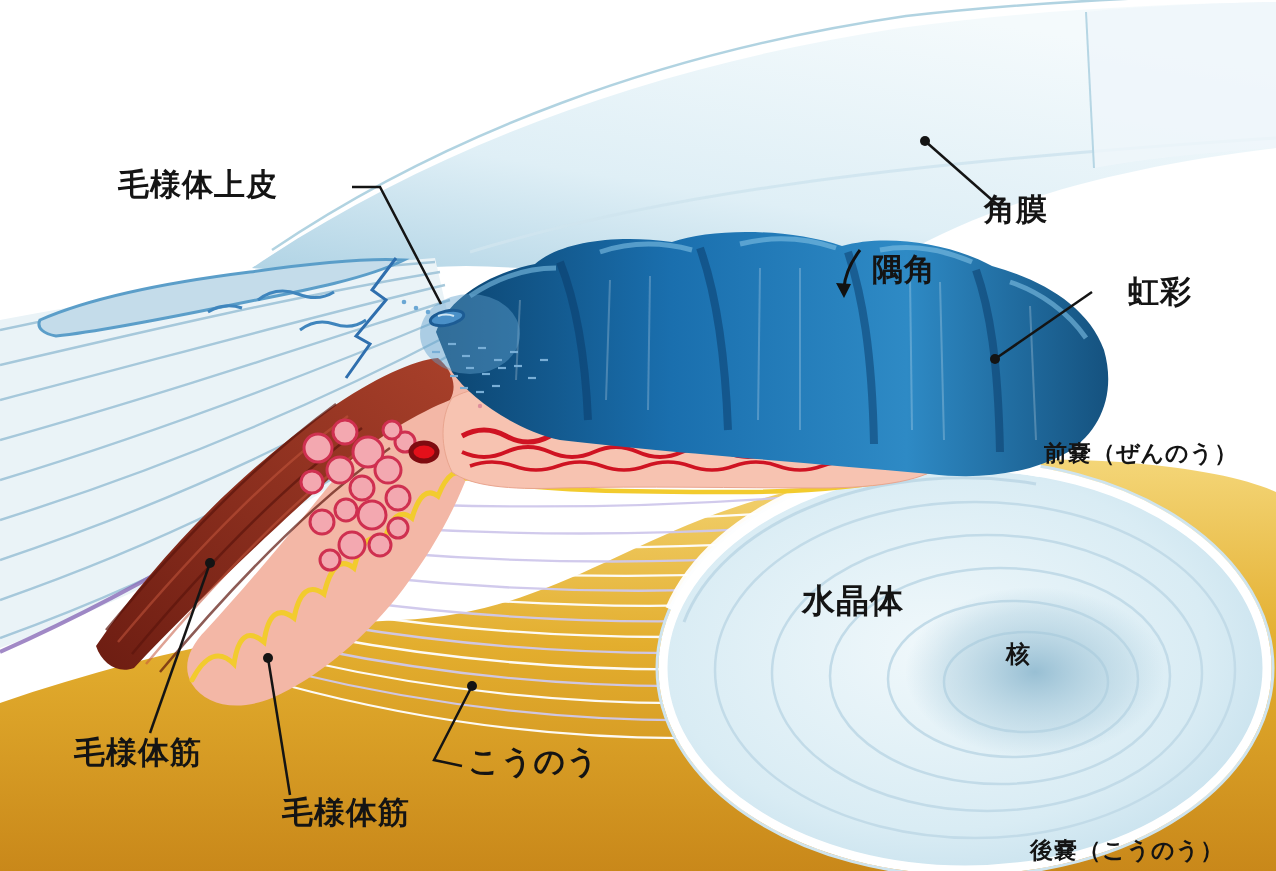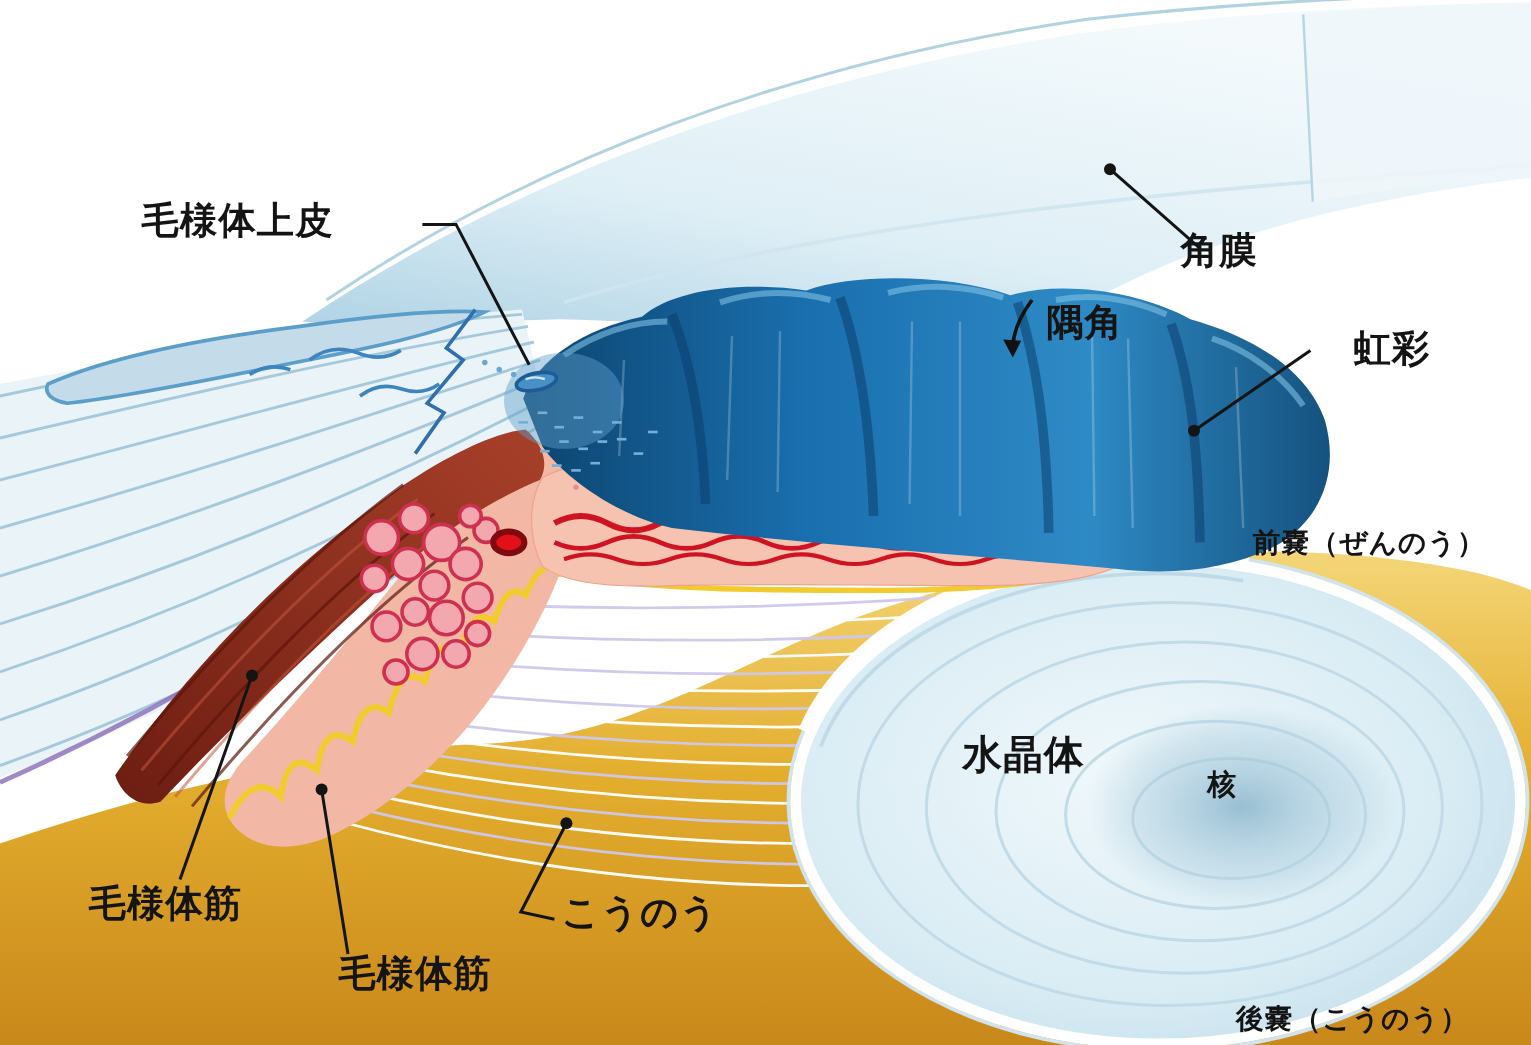--- a/index.html
+++ b/index.html
@@ -281,20 +281,20 @@
     <circle cx="268" cy="658" r="5"></circle>
     <circle cx="472" cy="686" r="5"></circle>
   </g>
 </svg>
 
 <div class="label lbl-lg" style="left:118px;top:167px;">毛様体上皮</div>
 <div class="label lbl-lg" style="left:984px;top:192px;">角膜</div>
 <div class="label lbl-lg" style="left:872px;top:252px;text-align:right;">隅角</div>
 <div class="label lbl-lg" style="left:1128px;top:274px;">虹彩</div>
 <div class="label lbl-sm" style="left:1012px;top:441px;margin-left:32px;">前嚢（ぜんのう）</div>
-<div class="label lbl-xl" style="left:802px;top:583px;margin-top:28px;">水晶体</div>
+<div class="label lbl-xl" style="left:802px;top:583px;">水晶体</div>
 <div class="label lbl-md" style="left:1006px;top:641px;">核</div>
 <div class="label lbl-lg" style="left:74px;top:736px;font-family:Liberation Serif, serif;">毛様体筋</div>
 <div class="label lbl-lg" style="left:282px;top:795px;">毛様体筋</div>
 <div class="label lbl-lg" style="left:468px;top:744px;">こうのう</div>
 <div class="label lbl-sm" style="left:1030px;top:838px;">後嚢（こうのう）</div>
 
 </div>
 
 </body></html>

